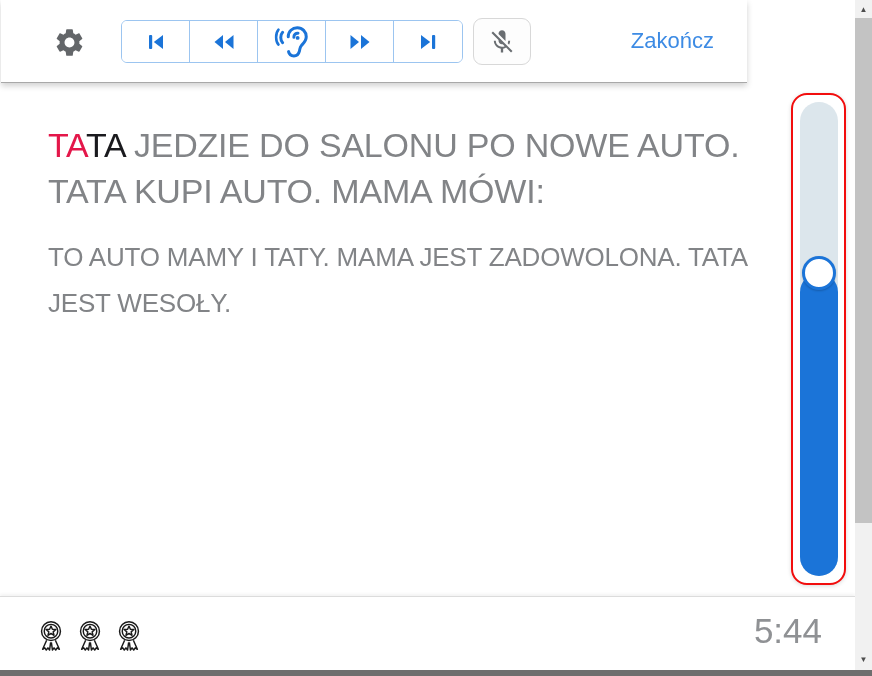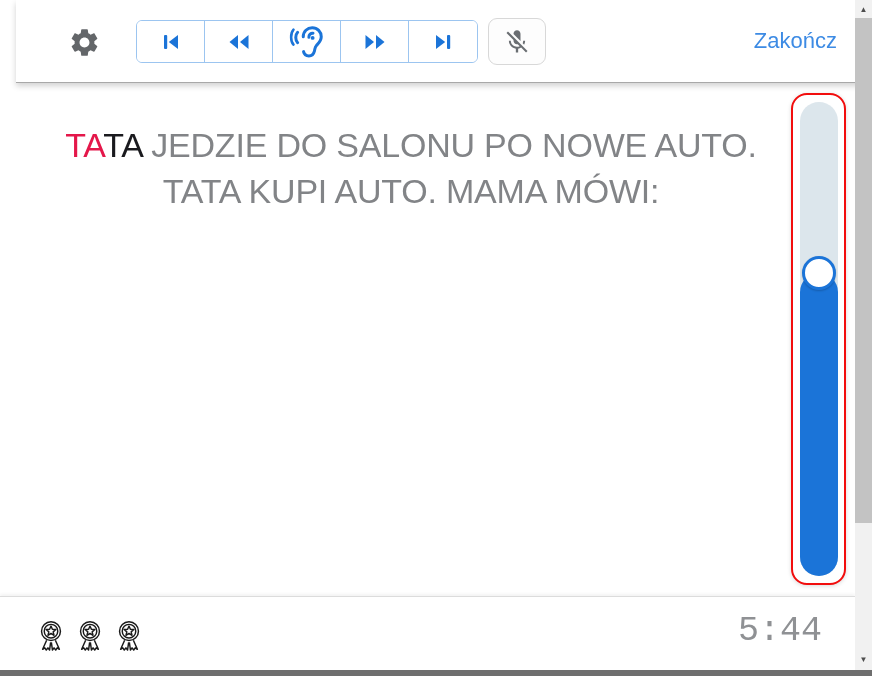--- a/index.html
+++ b/index.html
@@ -11,21 +11,21 @@
     --bottom-strip:#6e6e6e;
   }
   *{box-sizing:border-box; margin:0; padding:0;}
   html,body{width:872px; height:676px;}
   body{
     font-family:"Liberation Sans", sans-serif;
     background:#fff; position:relative; overflow:hidden;
   }
   
   .topbar{
-    position:absolute; left:16px; top:0; width:854px; height:83px; background:#fff;
+    position:absolute; left:1px; top:0; width:746px; height:83px; background:#fff;
     border-bottom:1px solid #a8a8a8; box-shadow:0 3px 6px rgba(0,0,0,.18); z-index:3;
   }
   .settings-btn{
     position:absolute; left:52px; top:24px; width:36px; height:36px;
     background:none; border:none; color:var(--icon-gray); cursor:pointer;
   }
   .btn-group{
     position:absolute; left:120px; top:20px; height:43px; display:flex;
     border:1px solid var(--group-border); border-radius:6px; background:#fff; overflow:hidden;
   }
@@ -41,21 +41,21 @@
     color:var(--mic-gray); display:flex; align-items:center; justify-content:center; cursor:pointer;
   }
   .finish-link{
     position:absolute; right:33px; top:28px; font-size:22px;
     color:var(--link-blue); text-decoration:none; cursor:pointer;
   }
   
   .main{
     position:absolute; left:0; top:84px; width:855px; height:511px; background:#fff;
   }
-  .reading-text{padding:38px 16px 0 48px; width:790px; color:var(--text-gray);text-align:center;}
+  .reading-text{padding:38px 16px 0 48px; width:790px; color:var(--text-gray);}
   .para{max-width:742px; letter-spacing:-0.2px;}
   .para-large{font-size:34px; line-height:46px; margin-bottom:20px;}
   .para-small{font-size:26px; line-height:46px; margin-bottom:16px;}
   .hl-red{color:var(--highlight-red);}
   .hl-black{color:var(--highlight-black);}
   
   .slider-box{
     position:absolute; left:791px; top:93px; width:55px; height:492px;
     border:2px solid var(--slider-red); border-radius:16px; background:#fff;
     box-shadow:0 1px 4px rgba(0,0,0,.15); z-index:2;
@@ -69,21 +69,21 @@
     background:var(--accent-blue); border-radius:19px;
   }
   .slider-thumb{
     position:absolute; left:50%; transform:translateX(-50%); top:calc(36% - 17px);
     width:34px; height:34px; border-radius:50%; background:#fff;
     border:3px solid var(--accent-blue); cursor:grab; box-shadow:0 1px 2px rgba(0,0,0,.2);
   }
   
   .footer{
     position:absolute; left:0; top:596px; width:855px; height:74px; background:#fff;
-    border-top:1px solid #dcdcdc; box-shadow:0 -2px 3px rgba(0,0,0,.05);font-family:Liberation Mono, monospace;
+    border-top:1px solid #dcdcdc; box-shadow:0 -2px 3px rgba(0,0,0,.05);
   }
   .medals{position:absolute; left:35px; top:16px; display:flex; gap:7px; color:#1a1a1a;}
   .timer{position:absolute; right:33px; top:14px; font-size:35px; color:var(--timer-gray);}
   
   .scrollbar{
     position:absolute; right:0; top:0; width:17px; height:676px;
     background:var(--scroll-track); z-index:4;
   }
   .scroll-arrow{
     position:absolute; left:0; width:17px; height:15px; border:none; background:var(--scroll-track);
@@ -161,20 +161,21 @@
       </svg>
     </span>
   </button>
 
   <a class="finish-link">Zakończ</a>
 </div>
 
 <div class="main">
   <div class="reading-text">
     <p class="para para-large"><span class="hl-red">TA</span><span class="hl-black">TA</span><span> JEDZIE DO SALONU PO NOWE AUTO. TATA KUPI AUTO. MAMA MÓWI:</span></p>
+    <p class="para para-small">TO AUTO MAMY I TATY. MAMA JEST ZADOWOLONA. TATA JEST WESOŁY.</p>
   </div>
 </div>
 
 <div class="slider-box">
   <div class="slider-track">
     <div class="slider-fill" style="height: 64%;"></div>
     <div class="slider-thumb" style="top: calc(36% - 17px);"></div>
   </div>
 </div>
 

